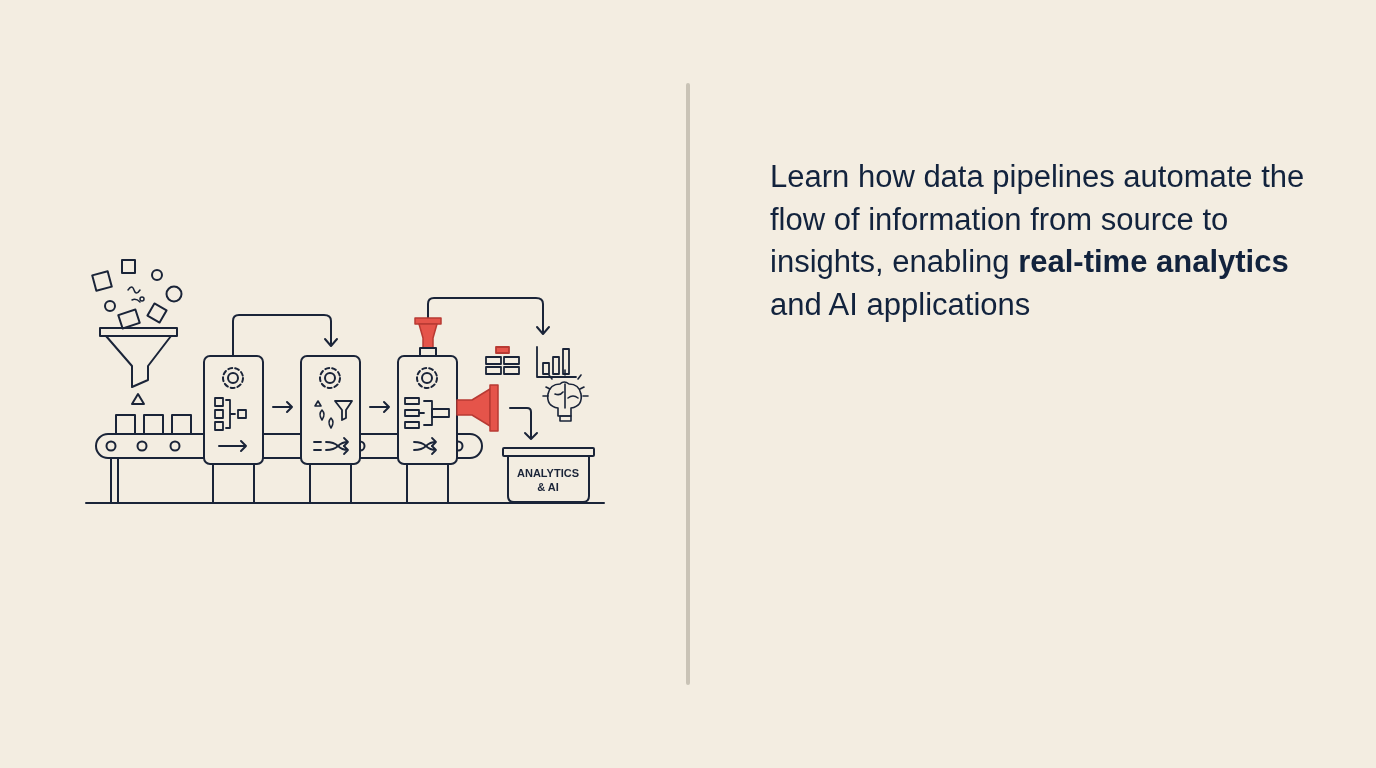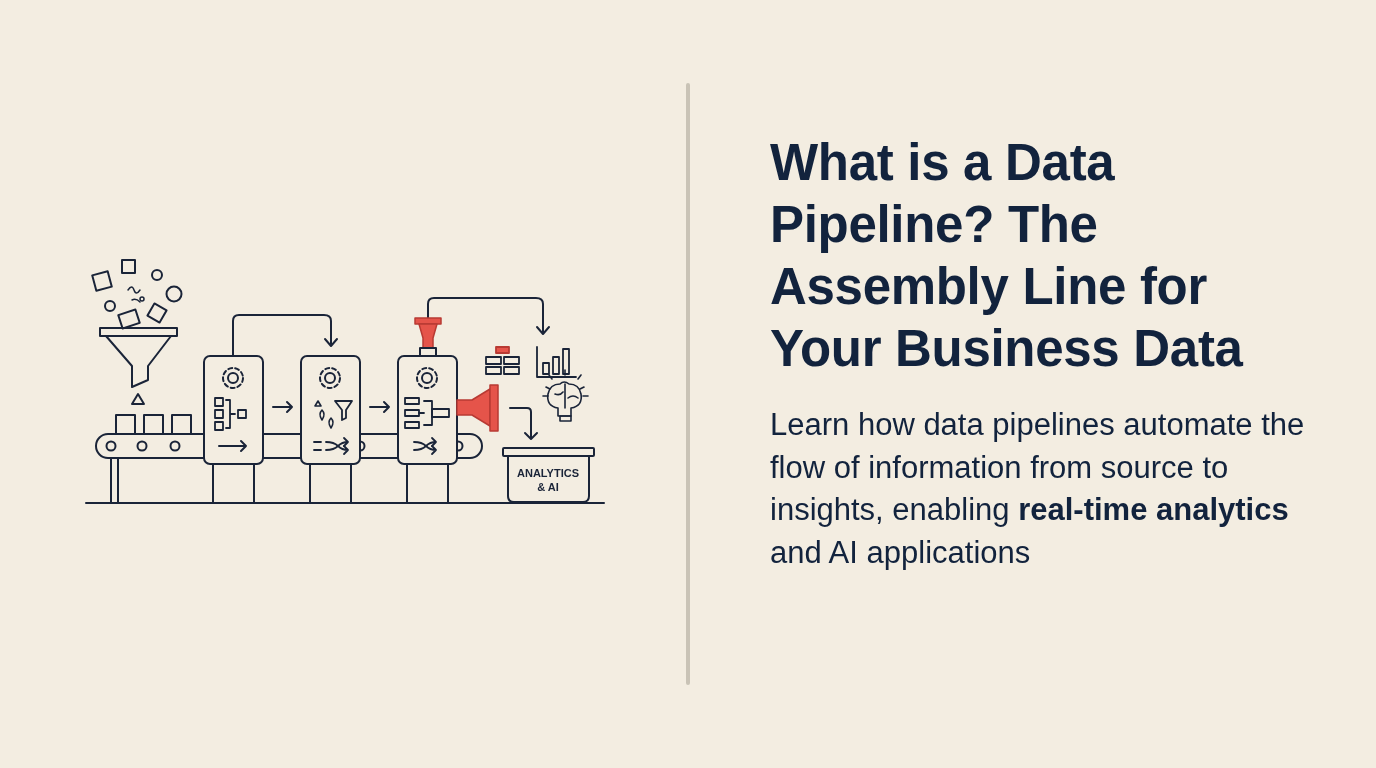--- a/index.html
+++ b/index.html
@@ -184,15 +184,14 @@
       <path d="M428 208 L428 248 Q428 254 434 254 L503 254 Q509 254 509 248 L509 208"></path>
       <text x="468" y="229" text-anchor="middle" fill="#1a2438" stroke="none" font-family="Liberation Sans, sans-serif" font-weight="700" font-size="11">ANALYTICS</text>
       <text x="468" y="243" text-anchor="middle" fill="#1a2438" stroke="none" font-family="Liberation Sans, sans-serif" font-weight="700" font-size="11">&amp; AI</text>
     </g>
   </svg>
 </div>
 
 <div class="divider"></div>
 
 <div class="content">
-  <h1 class="title">What is a Data Pipeline? The Assembly Line for Your Business Data</h1>
   <p class="subtitle"><span>Learn how data pipelines automate the flow of information from source to insights, enabling </span><strong>real-time analytics</strong><span> and AI applications</span></p>
 </div>
 
 </body></html>

